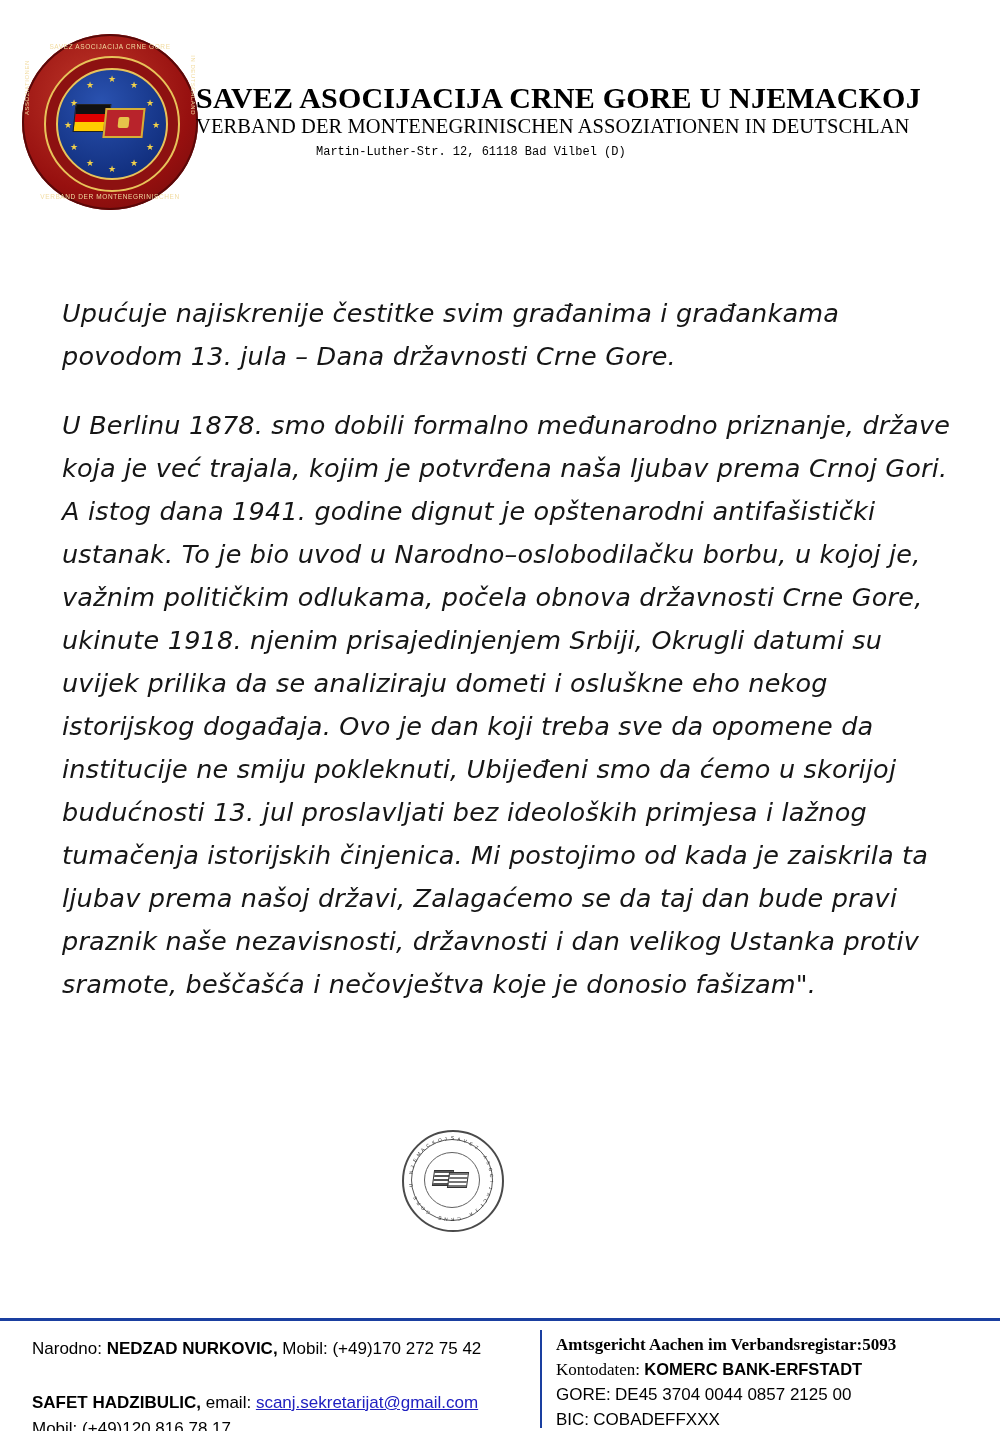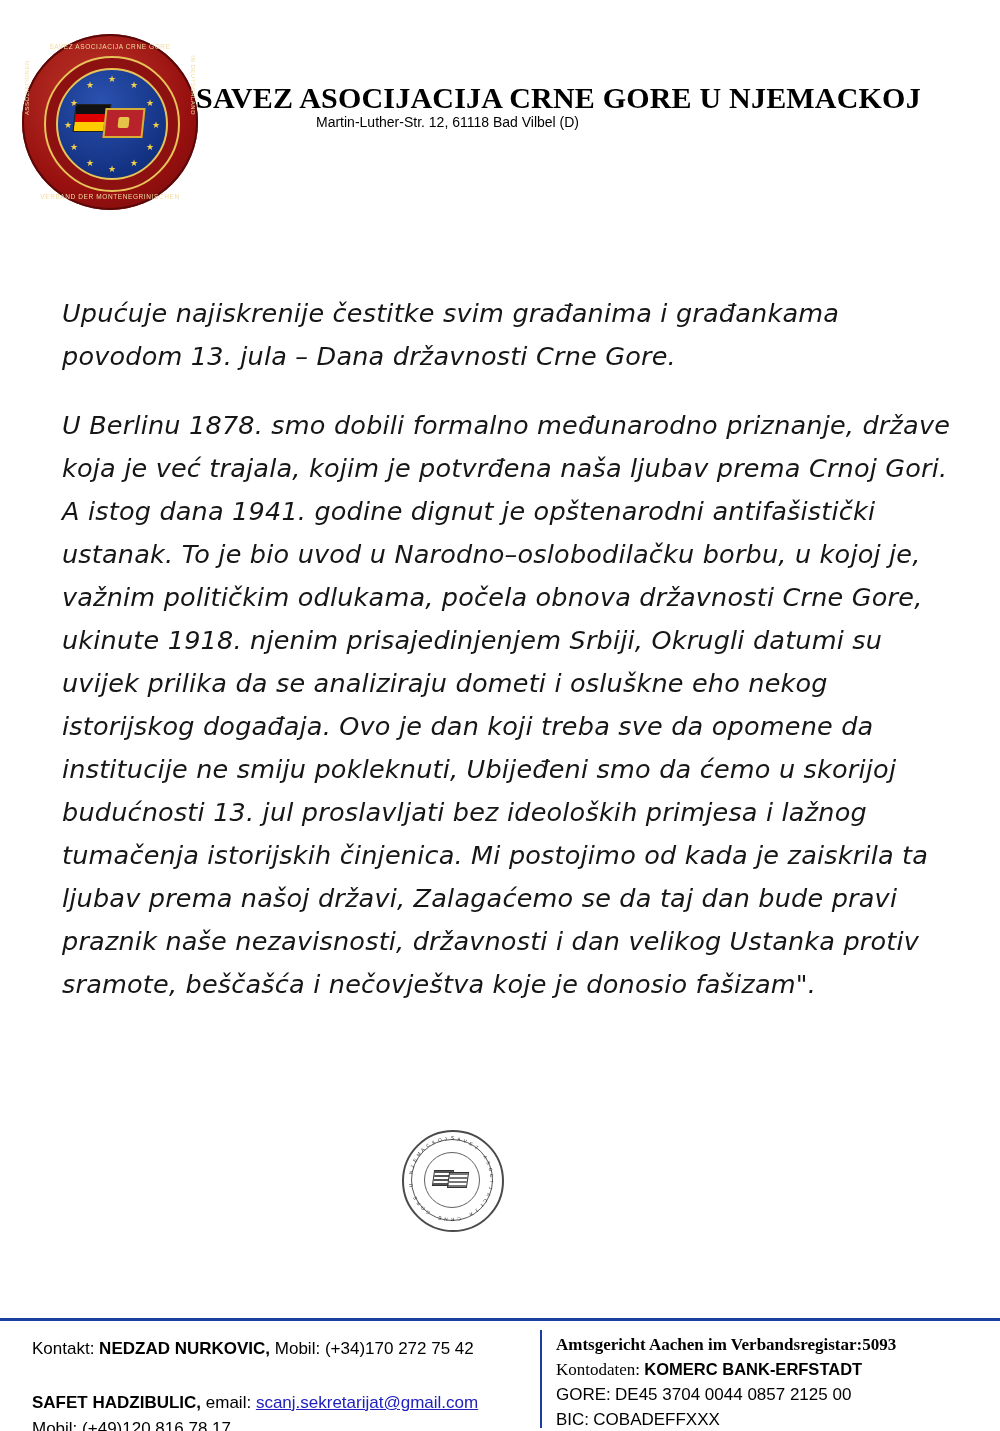--- a/index.html
+++ b/index.html
@@ -134,22 +134,23 @@
   }
   .org-name-de {
     font-family: "Liberation Serif", serif;
     font-size: 20.5px;
     letter-spacing: 0.1px;
     white-space: nowrap;
     line-height: 1.12;
     margin-top: 1px;
   }
   .org-address {
-    font-family: Liberation Sans, sans-serif;
-    font-size: 14px;
+    font-family: Liberation Mono, monospace;
+    font-size: 12px;
+    margin-top: 7px;
     margin-left: 120px;
   }
 
   
   .letter-body {
     position: absolute;
     left: 62px;
     top: 268px;
     width: 890px;
     font-family: "DejaVu Sans", sans-serif;
@@ -307,20 +308,21 @@
       <span class="eu-star" style="left:28px; top:12px;">★</span>
     </div>
     <div class="crest-flags">
       <div class="flag-de"></div>
       <div class="flag-me"></div>
     </div>
   </div>
 
   <div class="org-block">
     <div class="org-name-me">SAVEZ ASOCIJACIJA CRNE GORE U NJEMACKOJ</div>
+    <div class="org-name-de">VERBAND DER MONTENEGRINISCHEN ASSOZIATIONEN IN DEUTSCHLAN</div>
     <div class="org-address">Martin-Luther-Str. 12, 61118 Bad Vilbel (D)</div>
   </div>
 
 </div>
 
 <div class="letter-body">
   <p class="para-1">Upućuje najiskrenije čestitke svim građanima i građankama povodom 13. jula – Dana državnosti Crne Gore.</p>
   <p class="para-2">U Berlinu 1878. smo dobili formalno međunarodno priznanje, države koja je već trajala, kojim je potvrđena naša ljubav prema Crnoj Gori. A istog dana 1941. godine dignut je opštenarodni antifašistički ustanak. To je bio uvod u Narodno–oslobodilačku borbu, u kojoj je, važnim političkim odlukama, počela obnova državnosti Crne Gore, ukinute 1918. njenim prisajedinjenjem Srbiji, Okrugli datumi su uvijek prilika da se analiziraju dometi i osluškne eho nekog istorijskog događaja. Ovo je dan koji treba sve da opomene da institucije ne smiju pokleknuti, Ubijeđeni smo da ćemo u skorijoj budućnosti 13. jul proslavljati bez ideoloških primjesa i lažnog tumačenja istorijskih činjenica. Mi postojimo od kada je zaiskrila ta ljubav prema našoj državi, Zalagaćemo se da taj dan bude pravi praznik naše nezavisnosti, državnosti i dan velikog Ustanka protiv sramote, beščašća i nečovještva koje je donosio fašizam".</p>
 </div>
 
@@ -374,24 +376,24 @@
     <div class="stamp-flag-b"></div>
   </div>
 </div>
 
 <div class="footer-rule"></div>
 
 <div class="footer">
 
   <div class="footer-left">
     <div class="fl-row">
-      <span>Kontakt:</span>
+      <span>Narodno:</span>
       <span class="fl-name">NEDZAD NURKOVIC,</span>
       <span>Mobil:</span>
-      <span>(+34)170 272 75 42</span>
+      <span>(+49)170 272 75 42</span>
     </div>
     <div class="fl-row fl-row-2">
       <span class="fl-name">SAFET HADZIBULIC,</span>
       <span>email:</span>
       <a class="footer-email" href="#">scanj.sekretarijat@gmail.com</a>
     </div>
     <div class="fl-row">
       <span>Mobil:</span>
       <span>(+49)120 816 78 17</span>
     </div>

